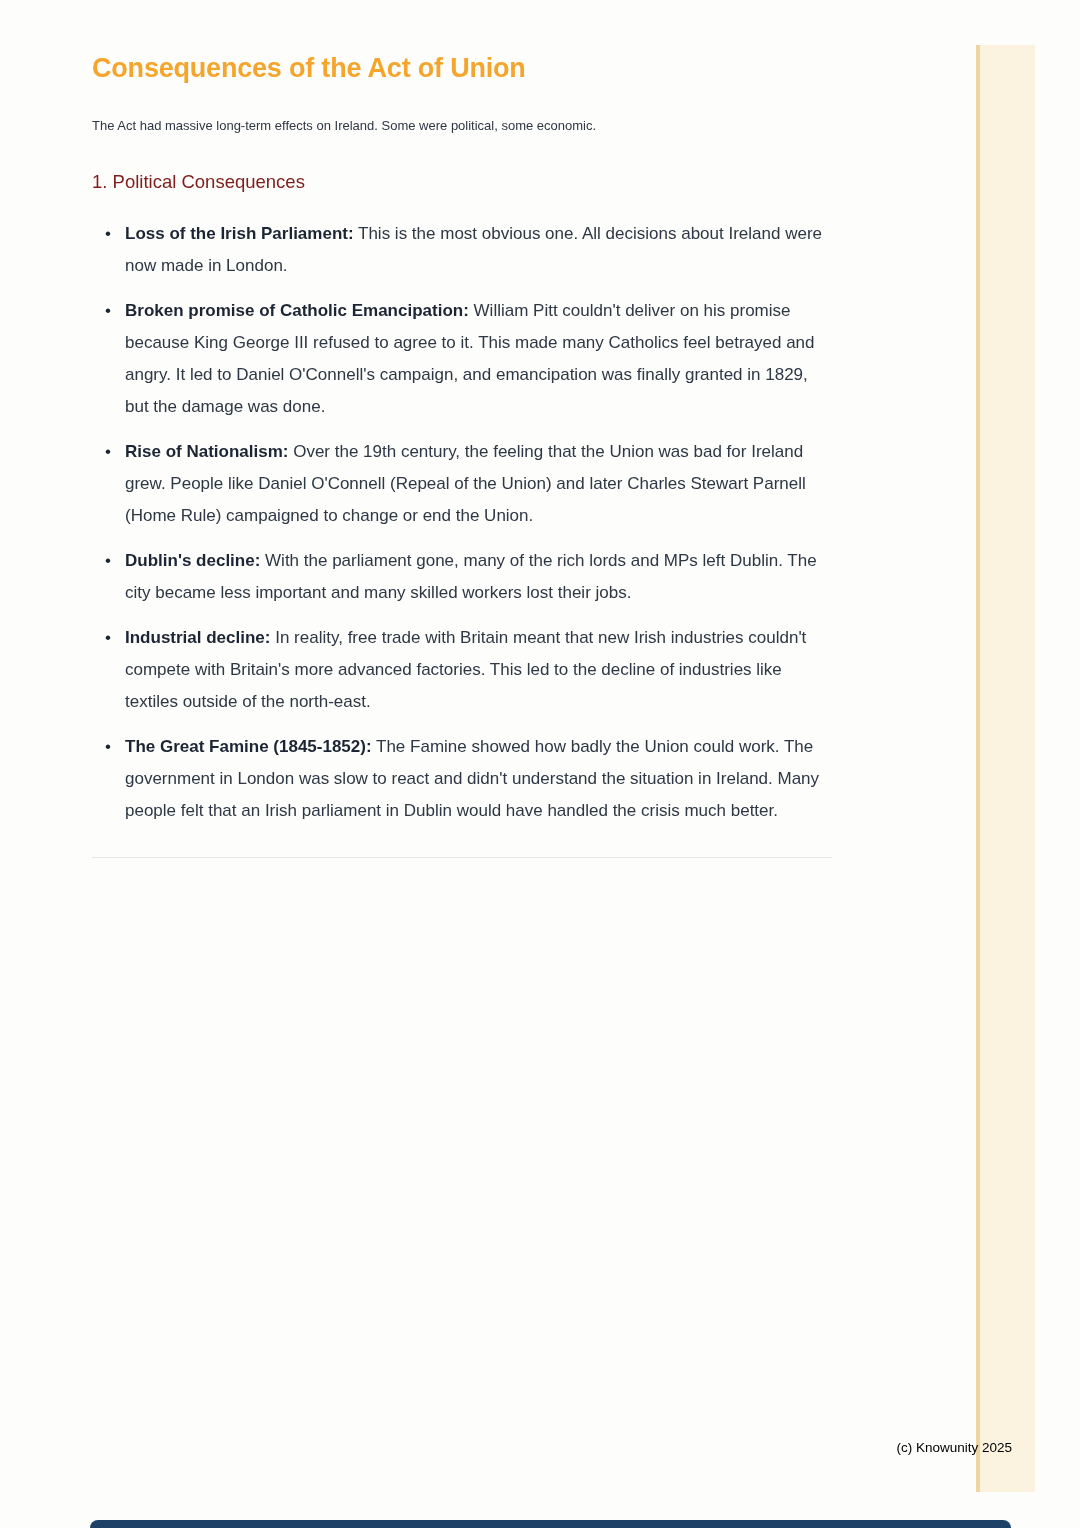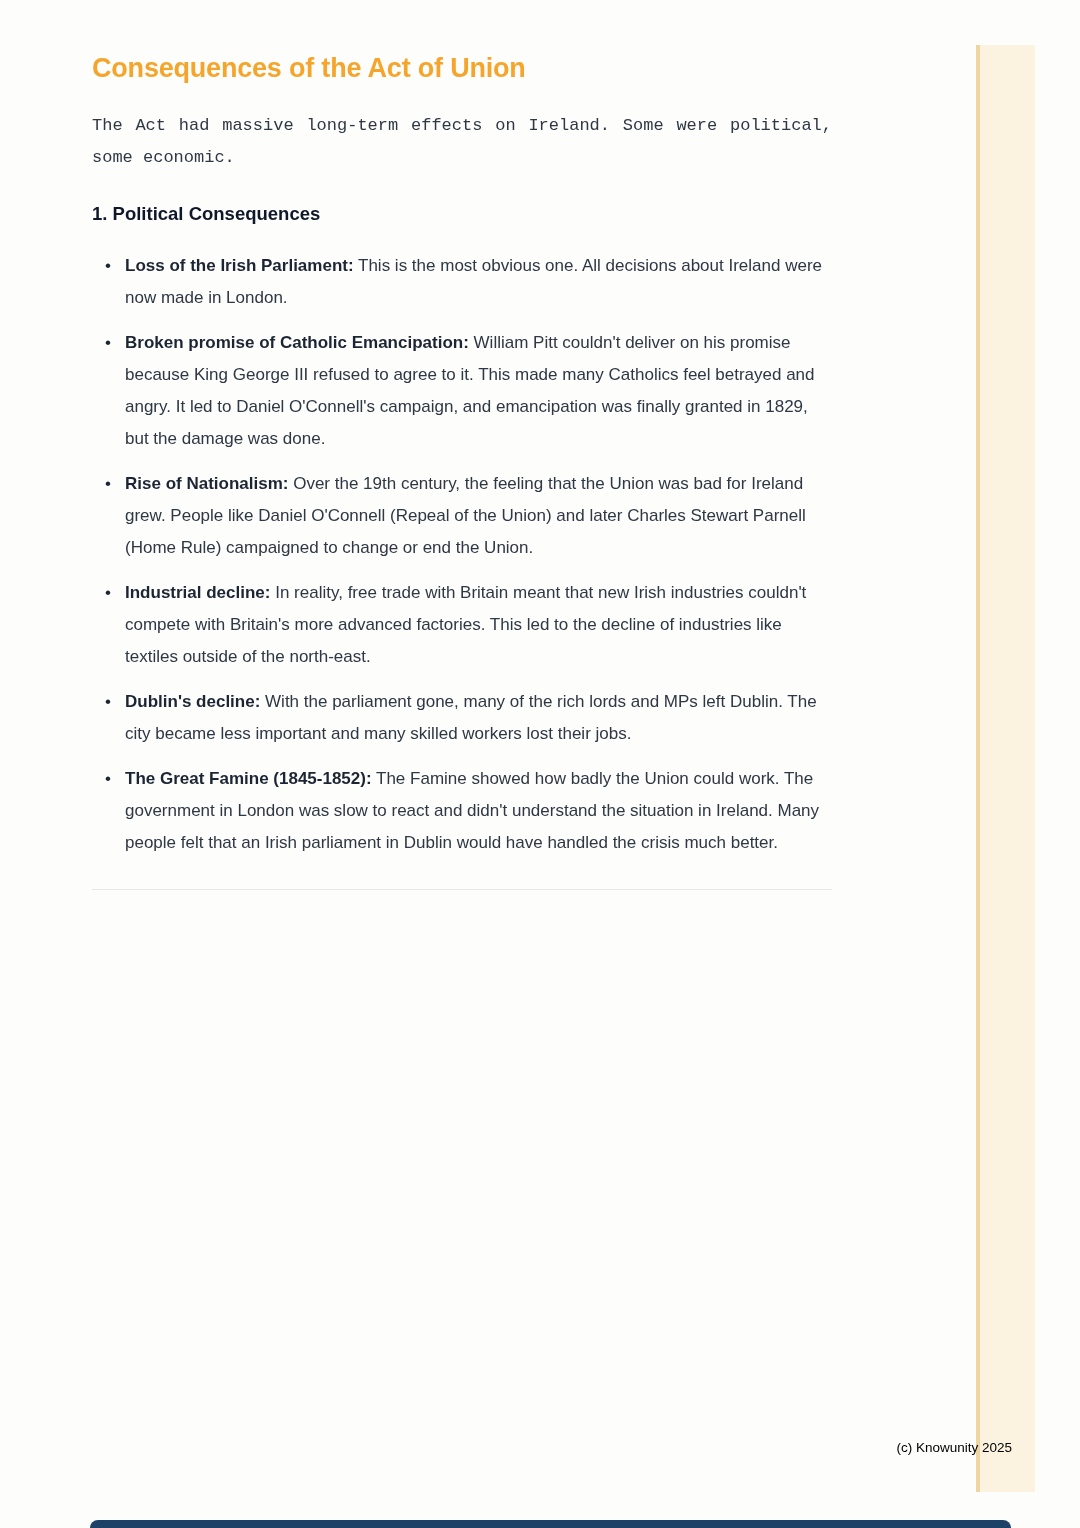--- a/index.html
+++ b/index.html
@@ -23,31 +23,30 @@
   }
   h1.section-heading {
     font-size: 27px;
     line-height: 32px;
     font-weight: 700;
     color: #F5A52C;
     letter-spacing: -0.2px;
     margin: 0 0 26px 0;
   }
   p.intro {
-    font-size: 17px;
+    font-size: 13px;
     line-height: 32px;
     text-align: justify;
     margin: 0 0 28px 0;
-    font-family: Liberation Mono, monospace;
   }
   h3.subheading {
     font-size: 18.5px;
     line-height: 24px;
-    font-weight: 700;
-    color: #0f172a;
+    font-weight: 400;
+    color: #7f1d1d;
     margin: 14px 0 24px 0;
   }
   ul.bullet-list {
     list-style: none;
     margin: 0 4px 4px 0;
     padding: 0;
   }
   ul.bullet-list li {
     position: relative;
     padding-left: 33px;
@@ -117,26 +116,26 @@
       </li>
       <li>
         <span class="lead">Rise of Nationalism:</span>
         <span>Over the 19th century, the feeling that the Union was bad for Ireland grew. People like Daniel O'Connell (Repeal of the Union) and later Charles Stewart Parnell (Home Rule) campaigned to change or end the Union.</span>
       </li>
     </ul>
 
 
     <ul class="bullet-list">
       <li>
+        <span class="lead">Dublin's decline:</span>
+        <span>With the parliament gone, many of the rich lords and MPs left Dublin. The city became less important and many skilled workers lost their jobs.</span>
+      </li>
+      <li>
         <span class="lead">Industrial decline:</span>
         <span>In reality, free trade with Britain meant that new Irish industries couldn't compete with Britain's more advanced factories. This led to the decline of industries like textiles outside of the north-east.</span>
-      </li>
-      <li>
-        <span class="lead">Dublin's decline:</span>
-        <span>With the parliament gone, many of the rich lords and MPs left Dublin. The city became less important and many skilled workers lost their jobs.</span>
       </li>
       <li>
         <span class="lead">The Great Famine (1845-1852):</span>
         <span>The Famine showed how badly the Union could work. The government in London was slow to react and didn't understand the situation in Ireland. Many people felt that an Irish parliament in Dublin would have handled the crisis much better.</span>
       </li>
     </ul>
 
     <hr class="divider">
 
 

